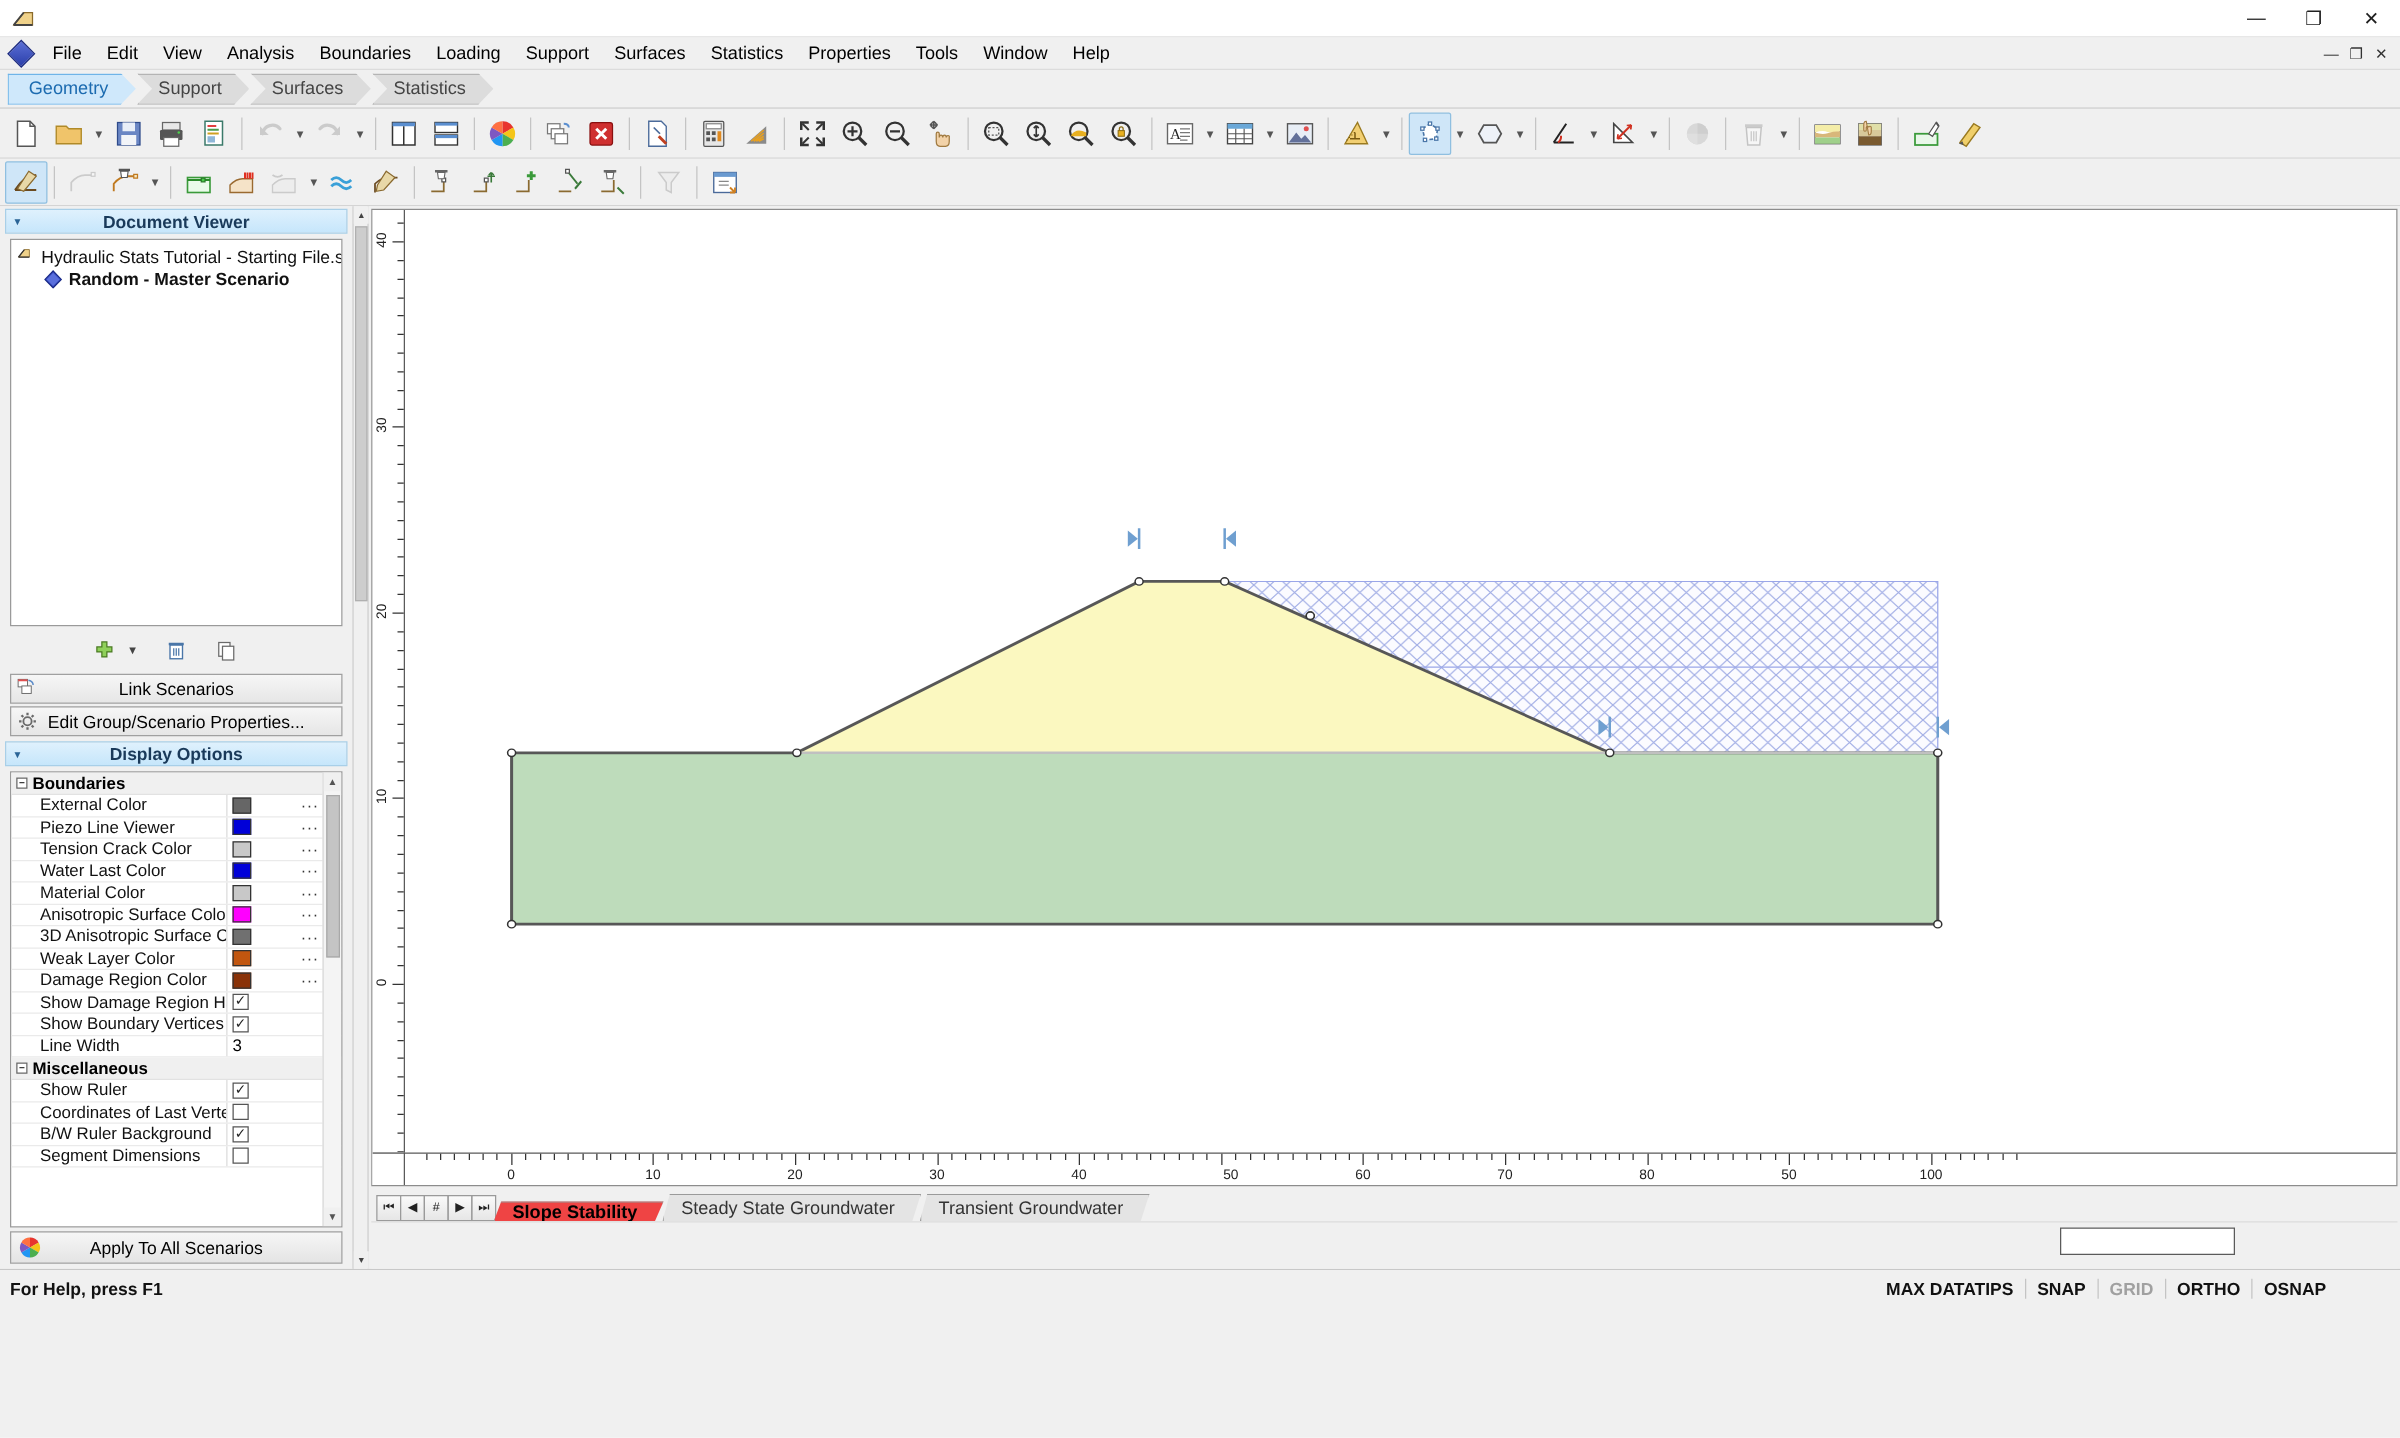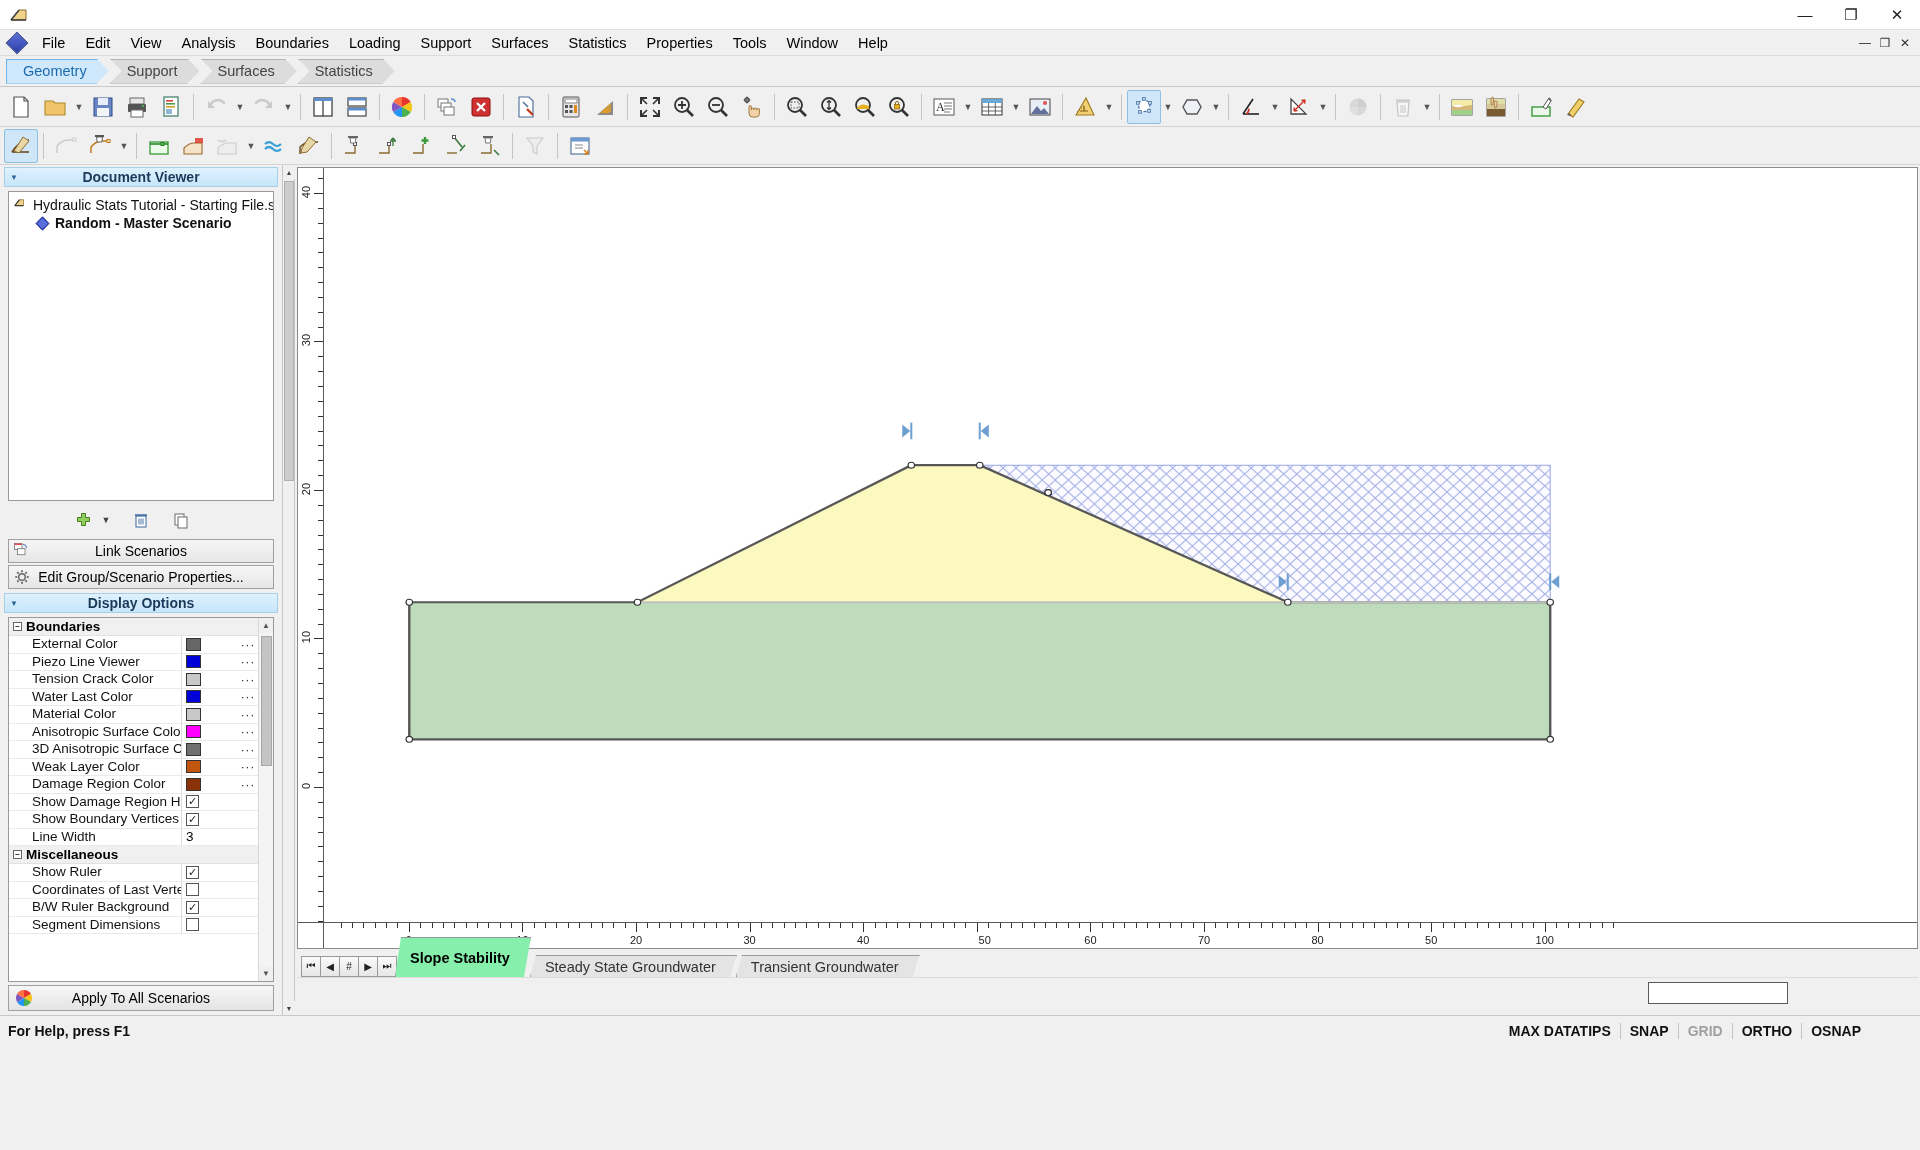--- a/index.html
+++ b/index.html
@@ -342,24 +342,24 @@
     padding: 0 20px 0 14px;
     font-size: 14.5px;
     background: #e4e4e4;
     border: 1px solid #9a9a9a;
     border-bottom: none;
     margin-left: -1px;
     clip-path: polygon(6px 0, 100% 0, calc(100% - 7px) 100%, 0 100%);
     color: #333;
   }
   .sheet-tab.active {
-    background: #86efac;
+    background: #ef4444;
     font-weight: bold;
     color: #000;
-    height: 40px;
+    height: 16px;
   }
 
   .status-strip {
     height: 38px;
     background: #f0f0f0;
     border-top: 1px solid #dcdcdc;
     position: relative;
     display: flex; align-items: center;
   }
   .coord-box {

